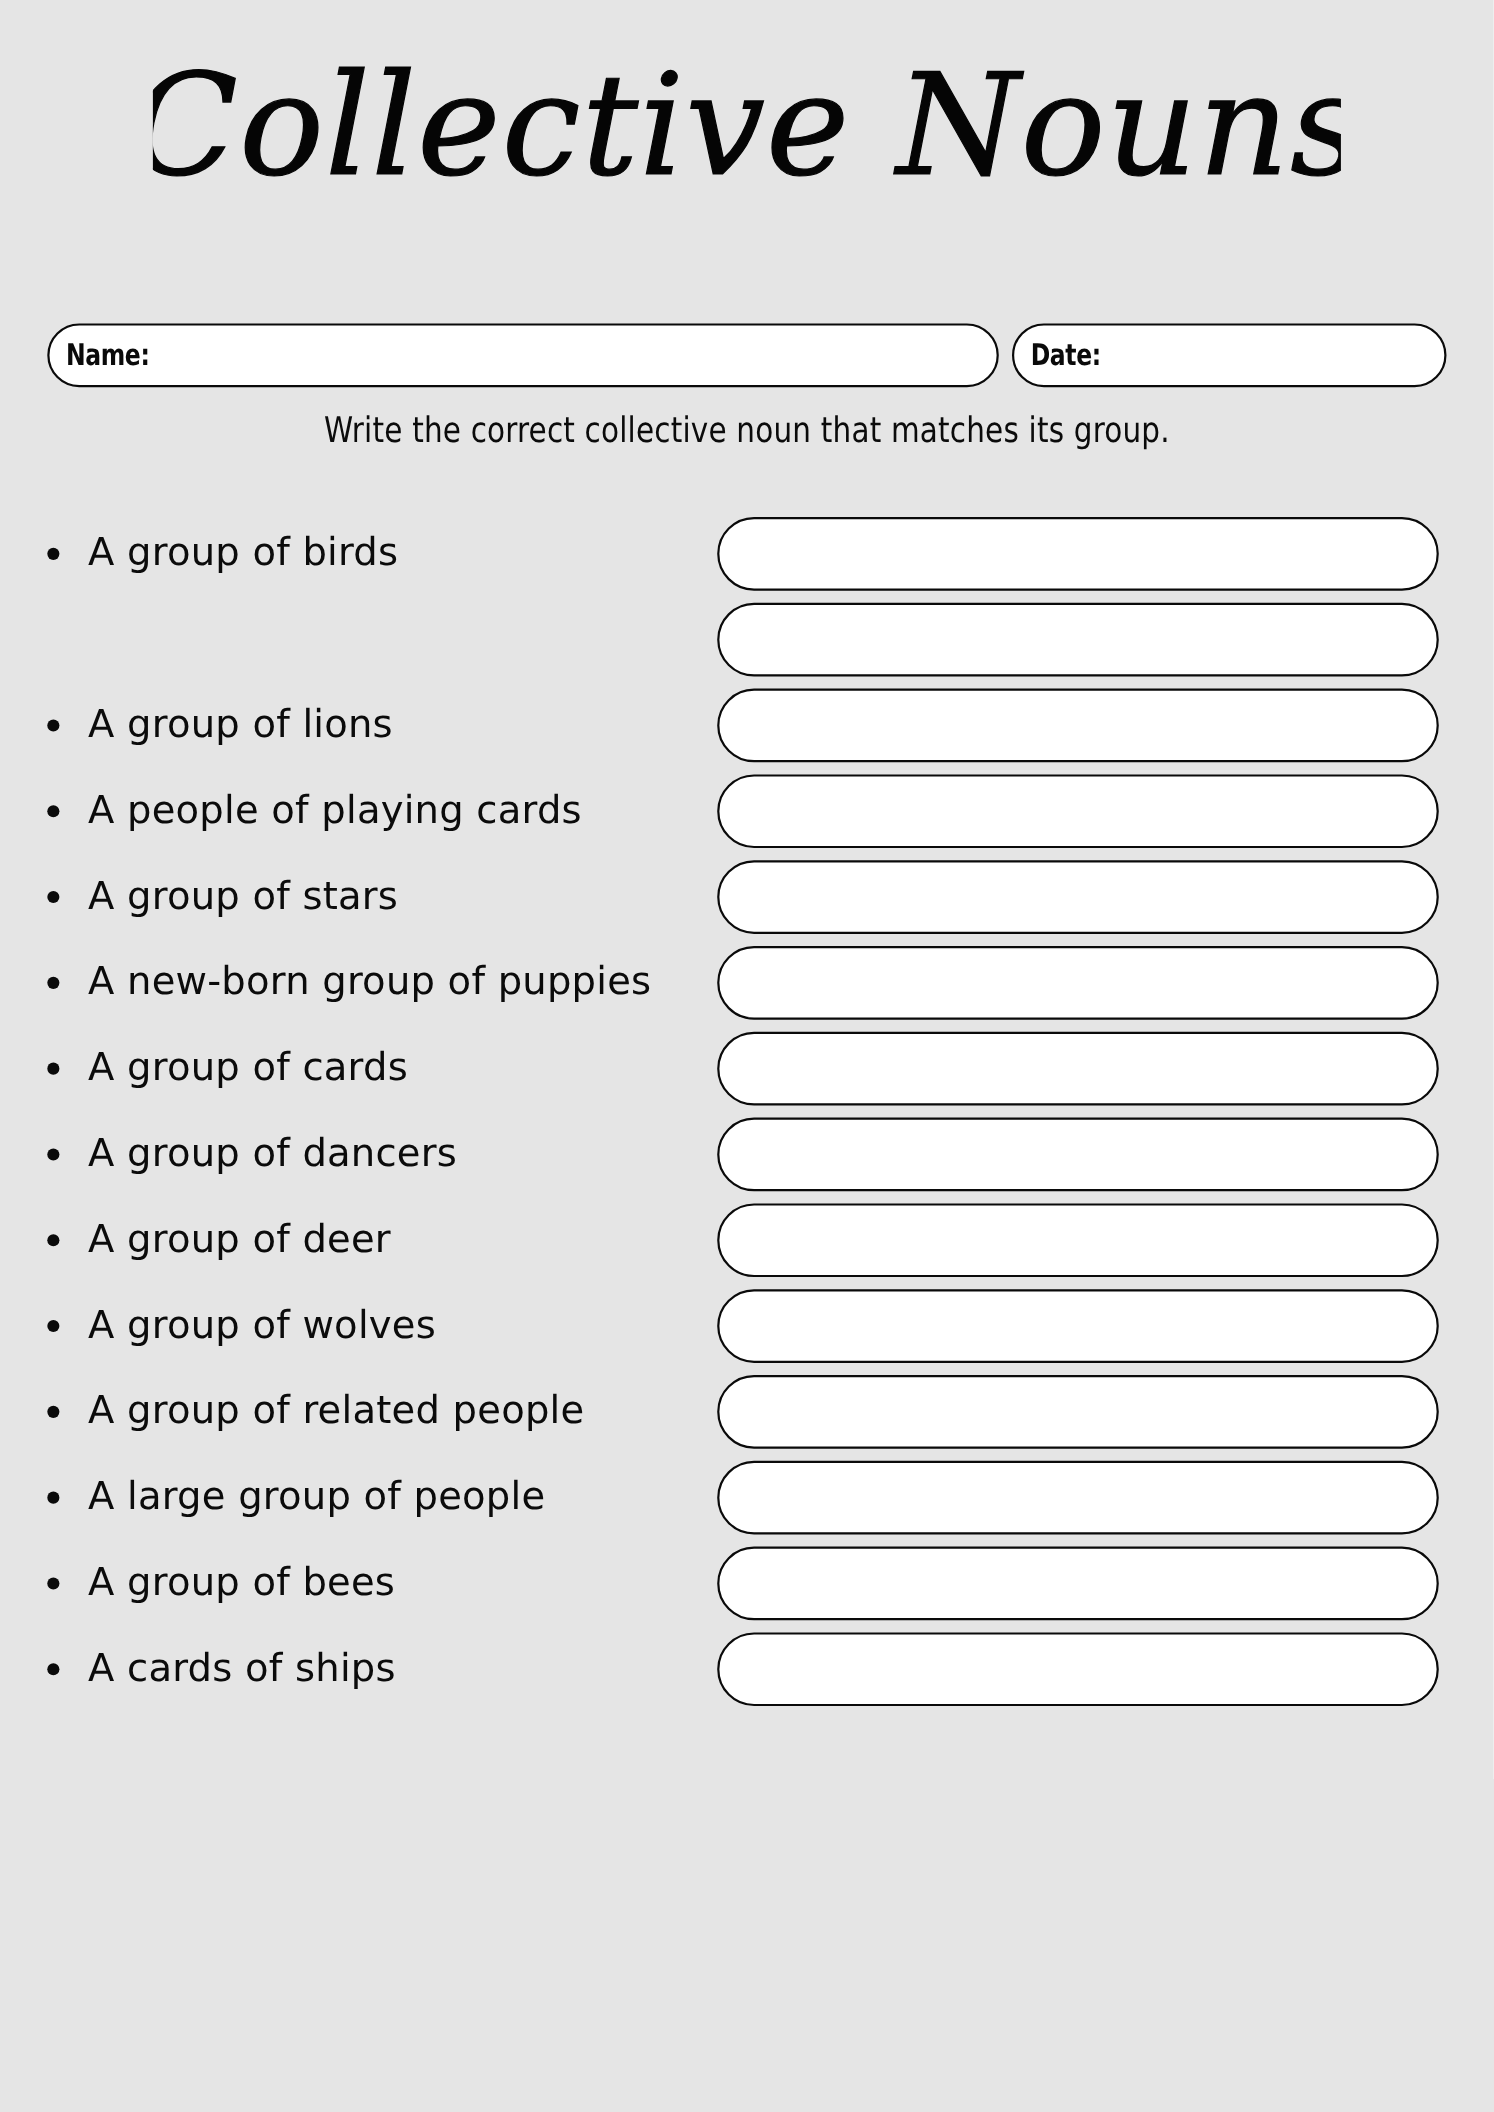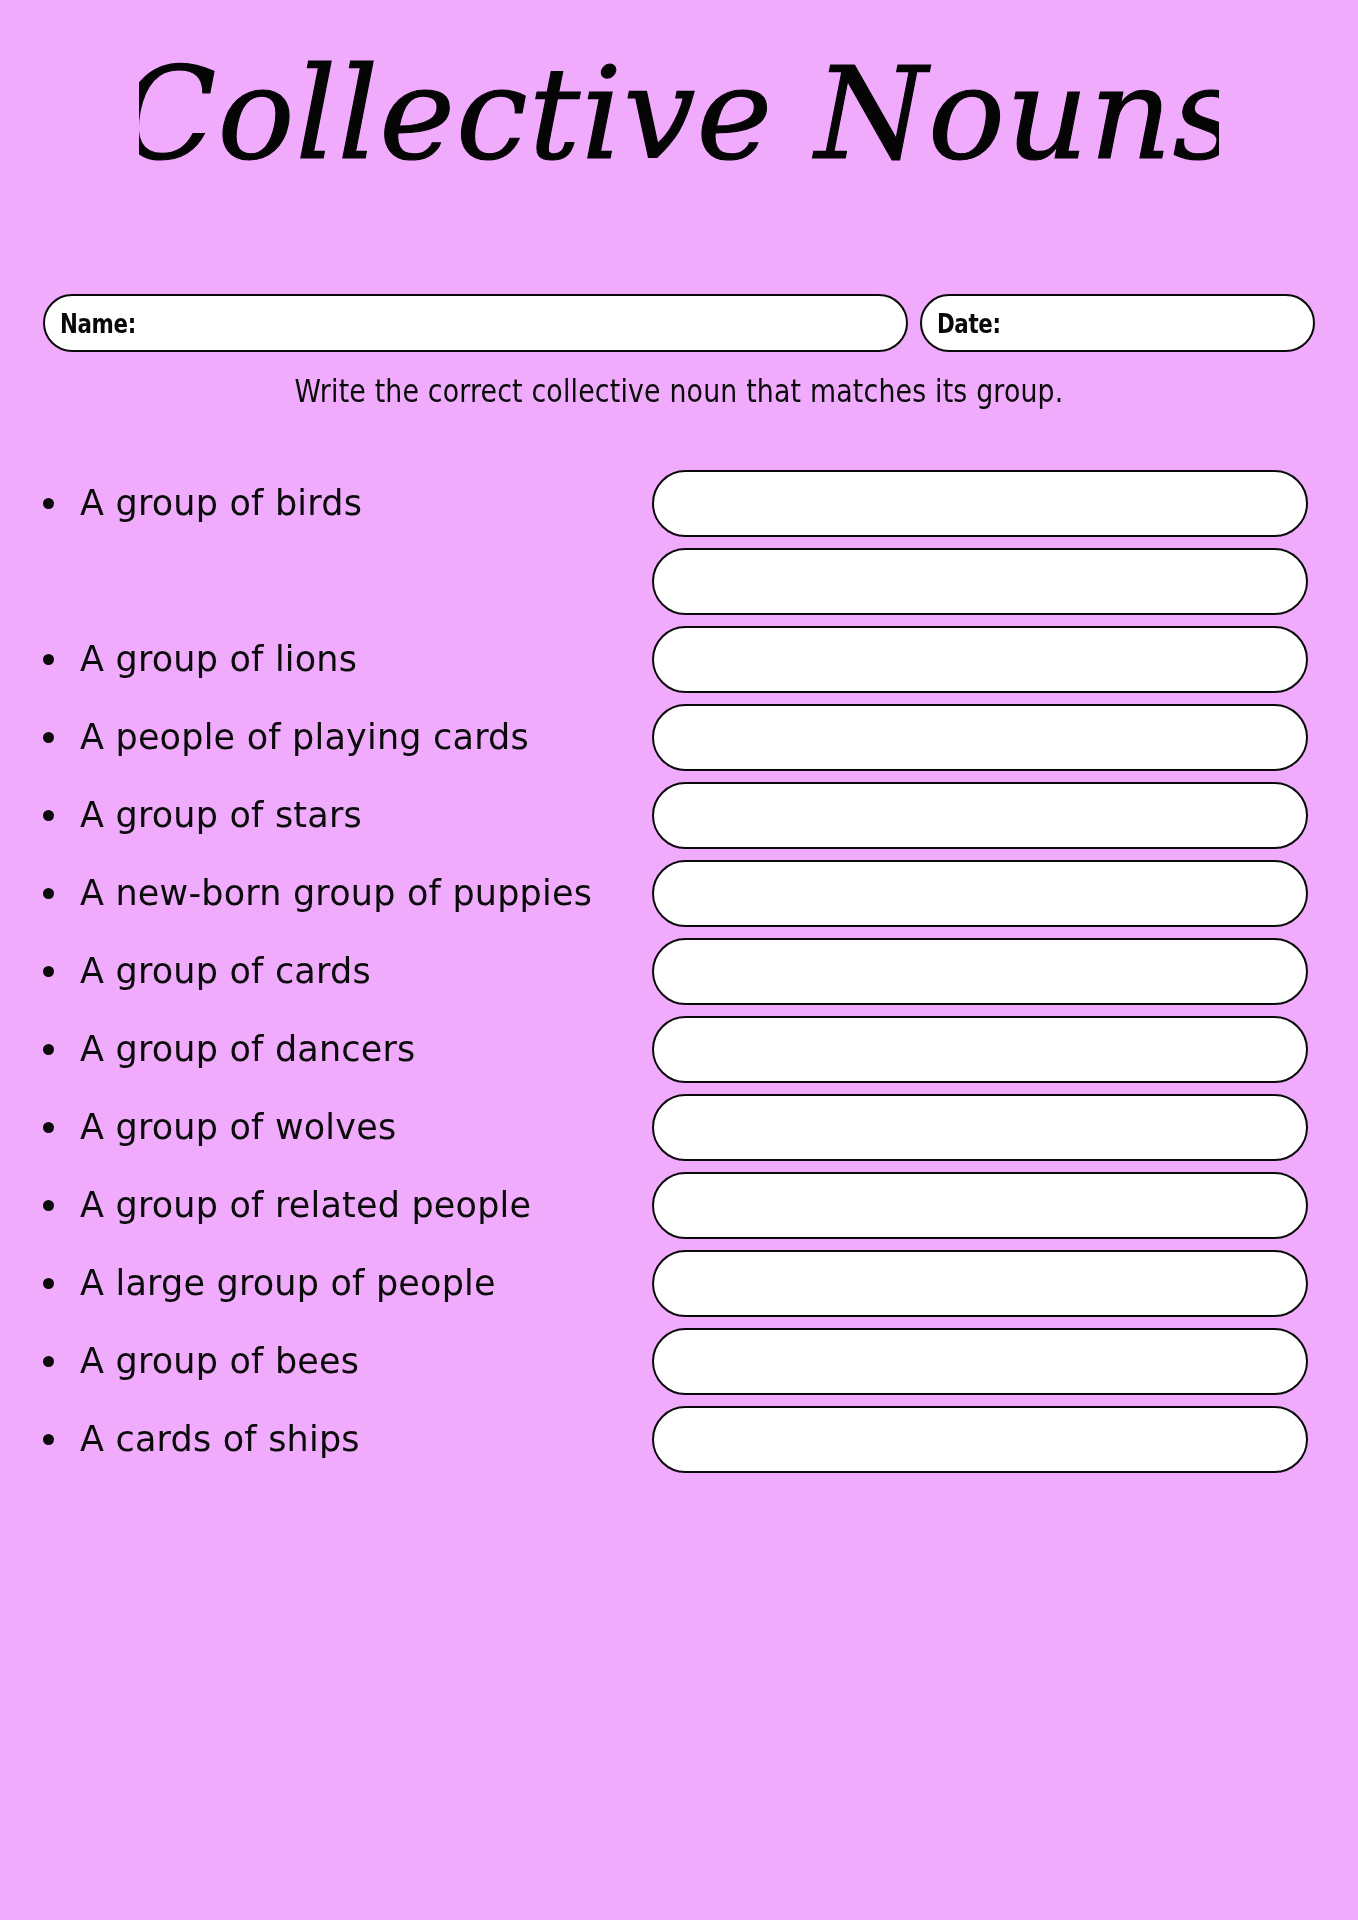--- a/index.html
+++ b/index.html
@@ -13,21 +13,21 @@
   body {
     font-family: "DejaVu Sans", sans-serif;
     color: #111111;
     position: relative;
     overflow: hidden;
   }
 
   .sheet {
     position: absolute;
     inset: 0;
-    background: #f0abfc;
+    background: #e5e5e5;
   }
 
   
   .title {
     position: absolute;
     left: 0;
     right: 0;
     top: 34px;
     height: 170px;
     text-align: center;
@@ -229,20 +229,27 @@
       <div class="qrow">
         <div class="bullet-wrap">
           <span class="bullet"></span>
           <span class="qtext">A group of dancers</span>
         </div>
         <div class="answer-box"></div>
       </div>
       <div class="qrow">
         <div class="bullet-wrap">
           <span class="bullet"></span>
+          <span class="qtext">A group of deer</span>
+        </div>
+        <div class="answer-box"></div>
+      </div>
+      <div class="qrow">
+        <div class="bullet-wrap">
+          <span class="bullet"></span>
           <span class="qtext">A group of wolves</span>
         </div>
         <div class="answer-box"></div>
       </div>
       <div class="qrow">
         <div class="bullet-wrap">
           <span class="bullet"></span>
           <span class="qtext">A group of related people</span>
         </div>
         <div class="answer-box"></div>

